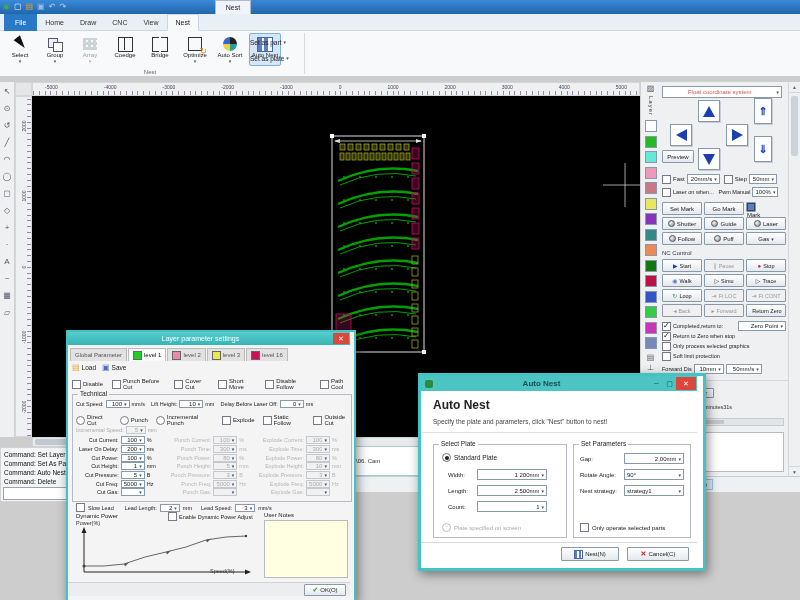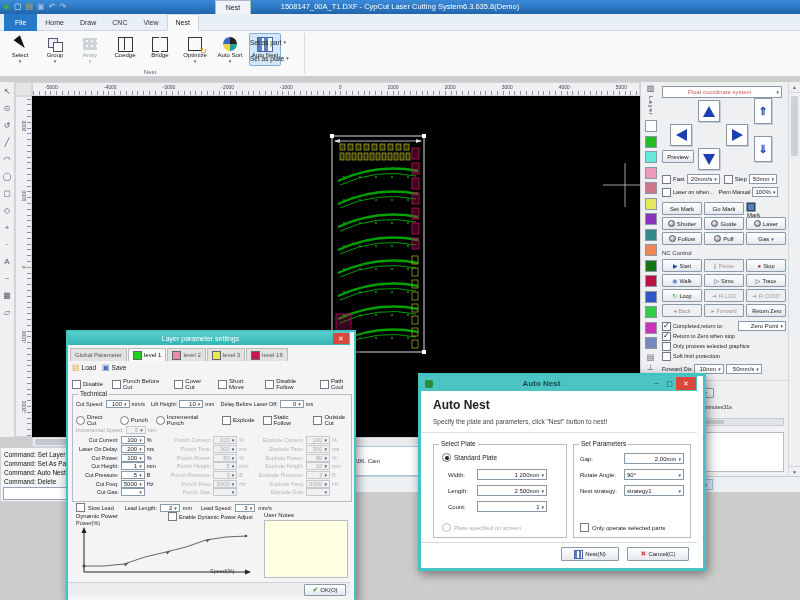--- a/index.html
+++ b/index.html
@@ -111,21 +111,20 @@
 
   <div class="titlebar a" style="left:0;top:0;width:800px;height:14px">
     <div class="a fx" style="left:3px;top:1px;height:12px;gap:4px">
       <span class="qi" style="color: rgb(63, 174, 73);">◉</span>
         <span class="qi" style="color: rgb(238, 242, 248);">▢</span>
         <span class="qi" style="color: rgb(224, 162, 62);">▤</span>
         <span class="qi" style="color: rgb(157, 185, 232);">▣</span>
         <span class="qi" style="color: rgb(185, 198, 220);">↶</span>
         <span class="qi" style="color: rgb(185, 198, 220);">↷</span>
     </div>
-    <div class="a ctr" style="left:0;right:0;top:2px;font-size:7.5px;color:#fff">1508147_00A_T1.DXF - CypCut Laser Cutting System6.3.635.8(Demo)</div>
     <div class="a ctr" style="left:215px;top:0;width:36px;height:14px;background:#f0f4fa;color:#223;font-size:7px;border:1px solid #aabbd0;border-bottom:none;line-height:14px">Nest</div>
   </div>
 
   <div class="a fx" style="left:0;top:14px;width:800px;height:17px;background:#e9eff7;border-bottom:1px solid #cdd5e0;padding-left:4px">
     <div class="tab file">
         <span>File</span>
       </div>
       <div class="tab">
         <span>Home</span>
       </div>

